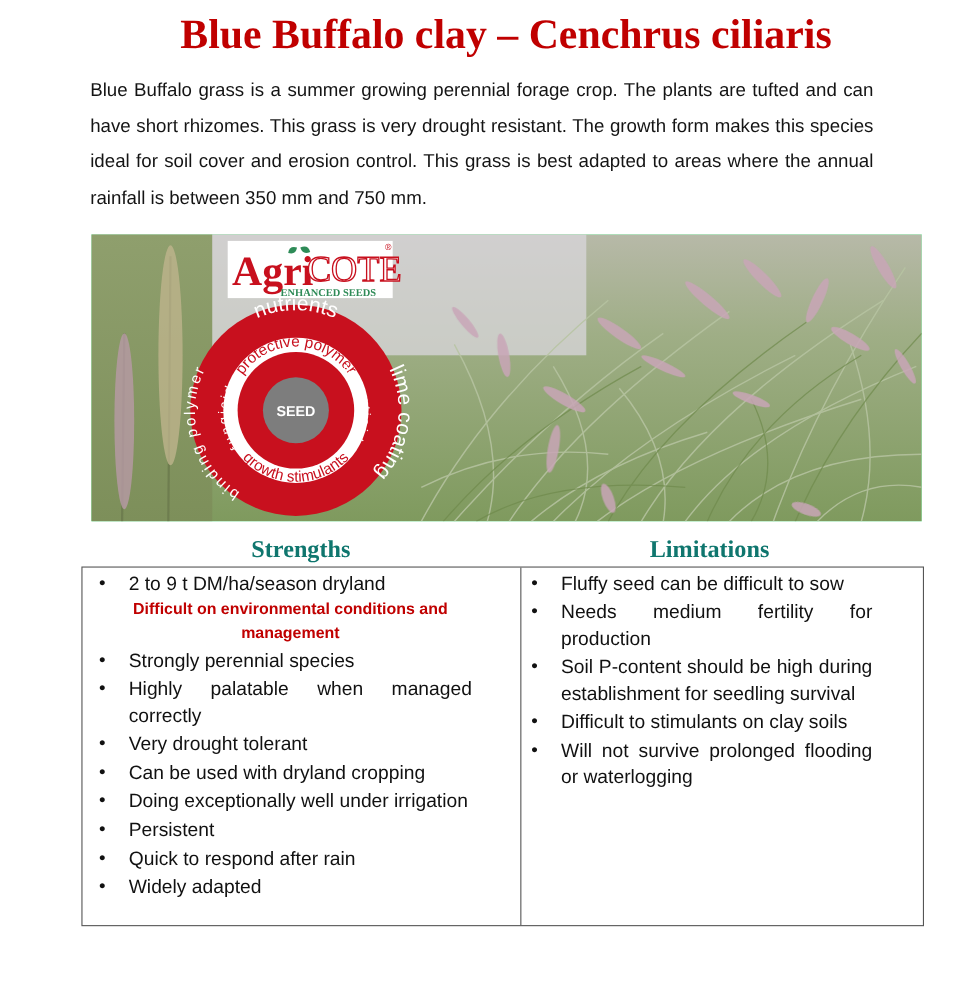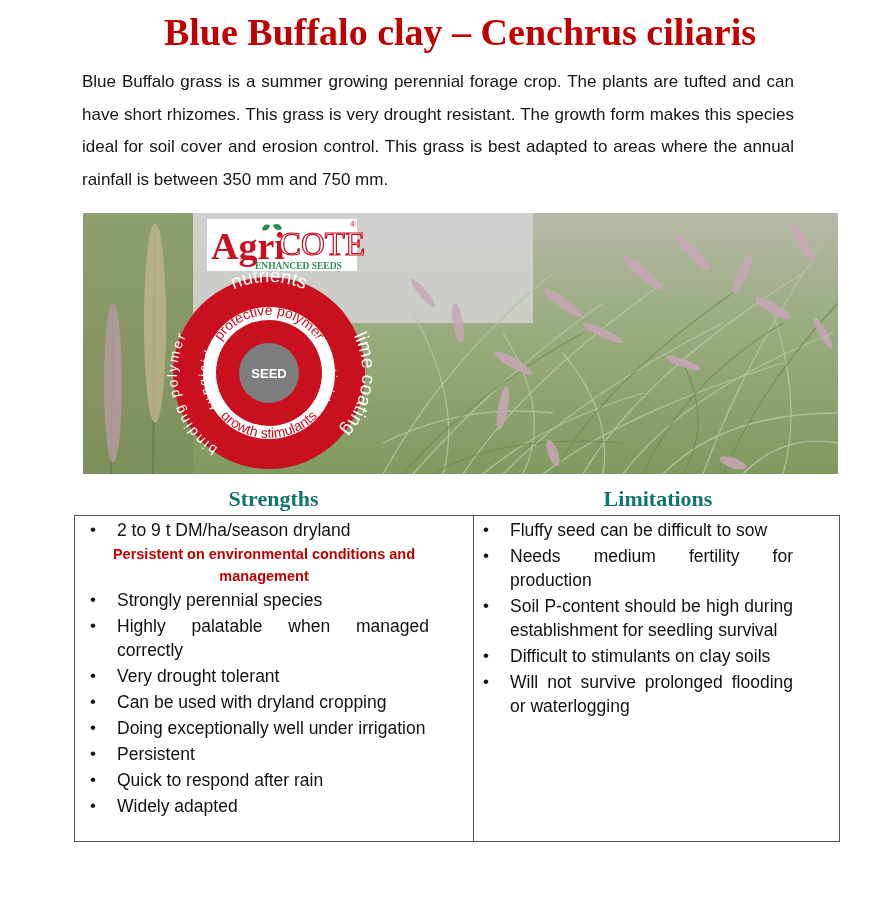--- a/index.html
+++ b/index.html
@@ -137,28 +137,28 @@
       <text font-family="Liberation Sans, sans-serif" font-size="14" fill="#c8101e"><textPath href="#midBot" startOffset="50%" text-anchor="middle">growth stimulants</textPath></text>
       <path id="innerL" d="M168 208 A40 40 0 0 1 170 118" fill="none"></path>
       <text font-family="Liberation Sans, sans-serif" font-size="12" fill="#ffffff" letter-spacing="2"><textPath href="#innerL" startOffset="50%" text-anchor="middle">fungicide</textPath></text>
       <path id="innerR" d="M198 118 A40 40 0 0 1 206 205" fill="none"></path>
       <text font-family="Liberation Sans, sans-serif" font-size="12" fill="#ffffff" letter-spacing="2"><textPath href="#innerR" startOffset="50%" text-anchor="middle">insecticide</textPath></text>
     </g>
   </svg>
 </div>
 
 <div class="col-head" style="left:74px; width:399px;">Strengths</div>
-<div class="col-head" style="left:473px; width:370px;">Limitations</div>
+<div class="col-head" style="left:460px; width:370px;">Limitations</div>
 
 <div class="table">
   <div class="cell left">
     <ul class="blist">
       <li><span class="bullet">•</span><span>2 to 9 t DM/ha/season dryland</span></li>
     </ul>
-    <div class="note">Persistent on environmental conditions and management</div>
+    <div class="note">Difficult on environmental conditions and management</div>
     <ul class="blist">
       <li><span class="bullet">•</span><span>Strongly perennial species</span></li>
       <li><span class="bullet">•</span><span>Highly palatable when managed correctly</span></li>
       <li><span class="bullet">•</span><span>Very drought tolerant</span></li>
       <li><span class="bullet">•</span><span>Can be used with dryland cropping</span></li>
       <li><span class="bullet">•</span><span>Doing exceptionally well under irrigation</span></li>
       <li><span class="bullet">•</span><span>Persistent</span></li>
       <li><span class="bullet">•</span><span>Quick to respond after rain</span></li>
       <li><span class="bullet">•</span><span>Widely adapted</span></li>
     </ul>

